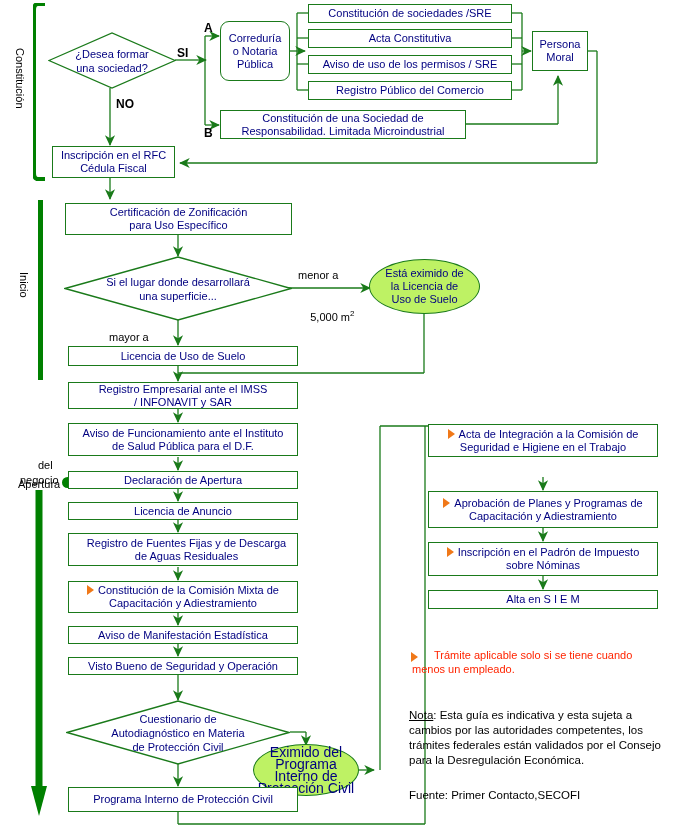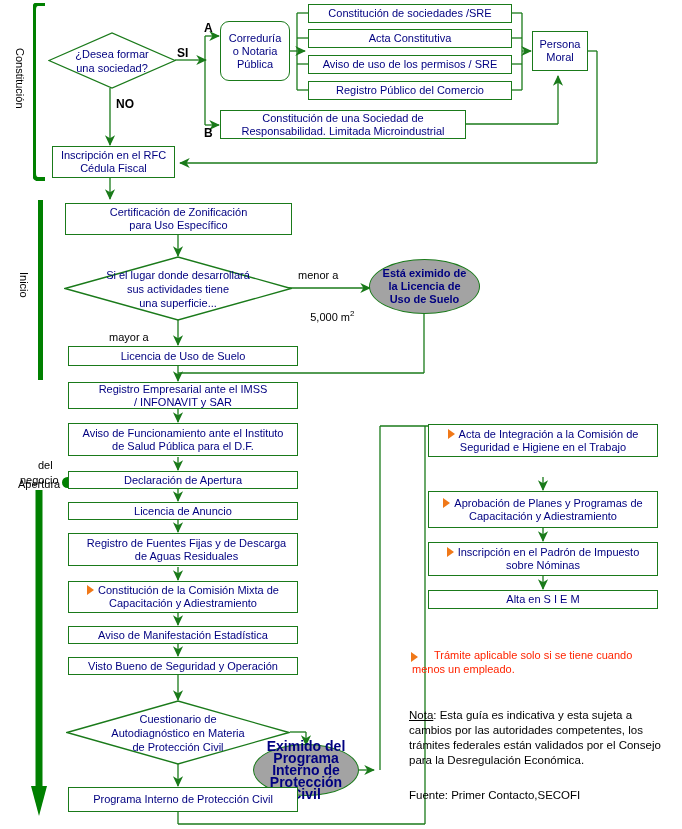--- a/index.html
+++ b/index.html
@@ -40,23 +40,22 @@
   
   .ellipse{
     position:absolute;
     border:1px solid #1a7a1a;
     border-radius:50%;
     color:#000080;
     font-size:11px;
     line-height:13px;
     text-align:center;
     display:flex;align-items:center;justify-content:center;
-    background:#a3a3a3;
+    background:#bef264;
     box-sizing:border-box;
-    font-weight:bold;
   }
 
   
   .lbl{position:absolute;color:#000000;font-size:11px;line-height:12px;white-space:pre;}
   .lbl.bold{font-weight:bold;font-size:12px;}
 
   
   .vlabel{
     position:absolute;
     color:#000000;
@@ -264,21 +263,20 @@
       <span>para Uso Específico</span>
     </span>
   </div>
 
   <div class="diamond" style="left:64px;top:256px;width:228px;height:65px;">
     <svg width="228" height="65">
         <polygon points="1,32.5 114,1 227,32.5 114,64" fill="#ffffff" stroke="#1a7a1a" stroke-width="1.3"></polygon>
       </svg>
     <div class="dtxt">
       <div>Si  el lugar donde desarrollará</div>
-      <div>sus actividades  tiene</div>
       <div>una superficie...</div>
     </div>
   </div>
 
   <div class="lbl" style="left:298px;top:269px;">menor a</div>
   <div class="lbl" style="left:298px;top:296px;">
     <span>5,000 m</span><sup>2</sup>
   </div>
   <div class="lbl" style="left:109px;top:331px;">mayor a</div>
   <div class="lbl" style="left:185px;top:331px;">

